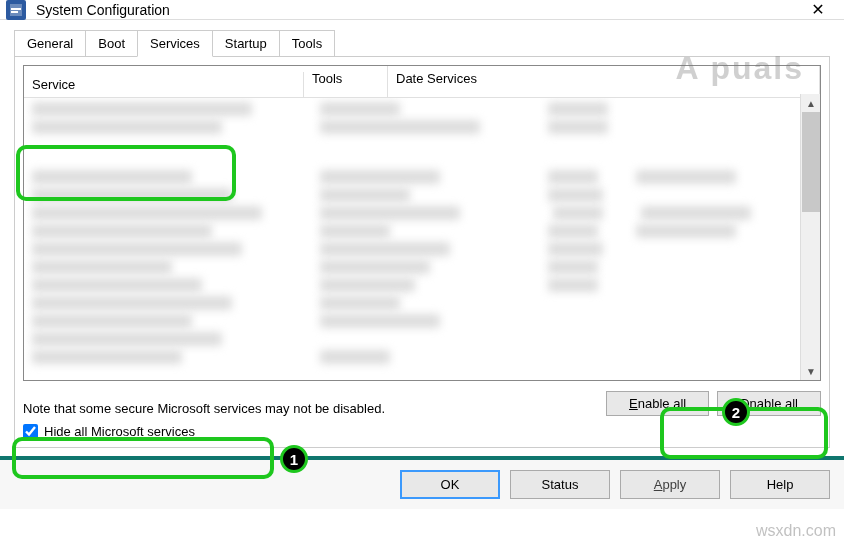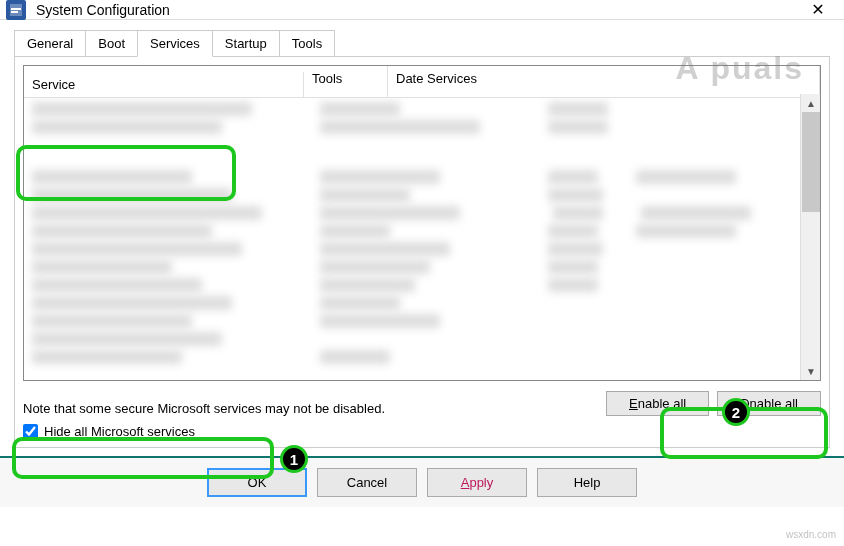--- a/index.html
+++ b/index.html
@@ -229,54 +229,54 @@
       width: 262px;
       height: 42px;
     }
     .hb-disable {
       left: 660px;
       top: 407px;
       width: 168px;
       height: 52px;
     }
     .bottom-buttons {
-      border-top: 2px solid #0f766e;
+      border-top: 4px solid #0f766e;
       padding: 10px 14px;
       display: flex;
-      justify-content: center;
+      justify-content: flex-end;
       gap: 10px;
       background: #f7f7f7;
     }
     .bottom-buttons .btn {
       min-width: 100px;
       padding: 5px 10px;
     }
     .btn.default {
       border: 2px solid #3b99fc;
       background: #e8e8e8;
     }
     .btn.disabled {
-      color: #be185d;
+      color: #404040;
     }
     .watermark {
       position: absolute;
       right: 40px;
       top: 50px;
       font-size: 32px;
       font-family: Arial, sans-serif;
       color: rgba(120,120,120,0.35);
       font-weight: 600;
       letter-spacing: 2px;
       z-index: 1;
     }
     .wm2 {
       position: absolute;
       right: 8px;
       bottom: 6px;
-      font-size: 10px;
+      font-size: 16px;
       color: rgba(100,100,100,0.4);
     }
     .btn span.u { text-decoration: underline; }
   </style>
 </head>
 <body>
 
 <div class="titlebar">
   <div class="icon">
     <svg width="14" height="14" viewBox="0 0 14 14">
@@ -387,21 +387,21 @@
 
     <div class="hide-row">
       <input type="checkbox" checked="" style="">
       <label><span class="u">H</span>ide all Microsoft services</label>
     </div>
   </div>
 </div>
 
 <div class="bottom-buttons">
   <button class="btn default">OK</button>
-  <button class="btn">Cancel</button>
+  <button class="btn">Status</button>
   <button class="btn disabled"><span class="u">A</span>pply</button>
   <button class="btn">Help</button>
 </div>
 
 <div class="highlight-box hb-asus"></div>
 <div class="highlight-box hb-hide"></div>
 <div class="highlight-box hb-disable"></div>
 <div class="badge badge-1">1</div>
 <div class="badge badge-2">2</div>
 

